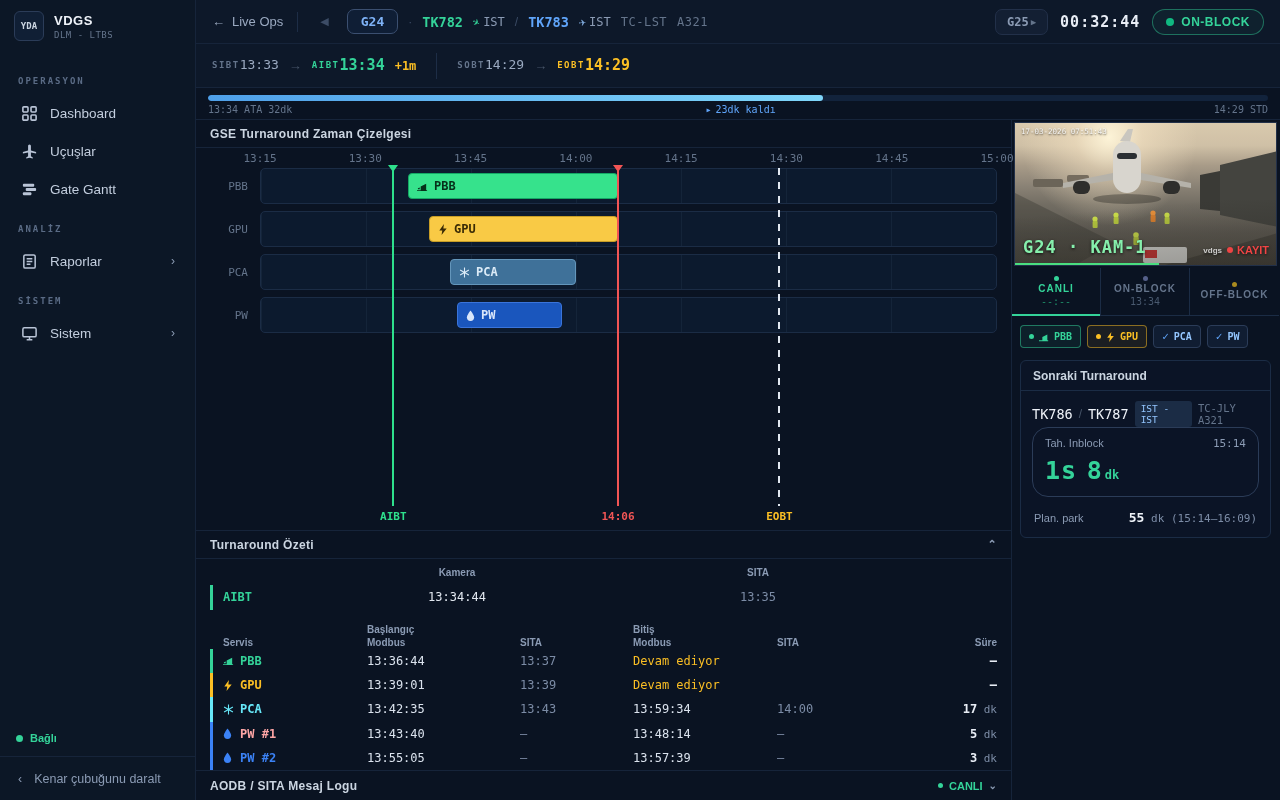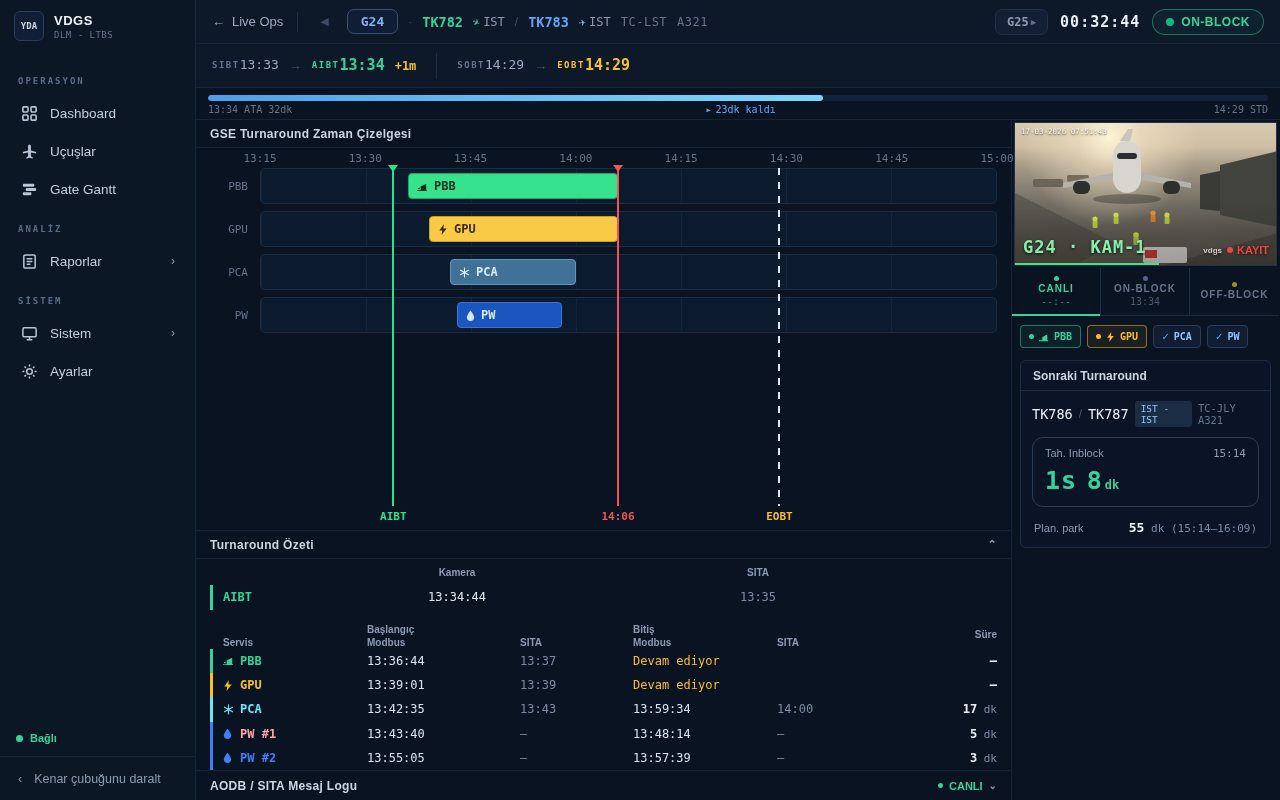--- a/index.html
+++ b/index.html
@@ -111,21 +111,21 @@
     font-size:10px; font-weight:bold; color:#8b9bb4; }
   .minihdr .c { text-align:center; }
   .minirow { display:grid; grid-template-columns:154px 180px 121px 180px 1fr; margin:2px 14px 0; height:26px;
     align-items:center; border-left:3px solid #34d399; }
   .minirow .svc { padding-left:10px; font-size:12px; font-weight:bold; color:#34d399; font-family:"DejaVu Sans Mono", monospace;}
   .minirow .c { text-align:center; font-size:12px; }
   .minirow .cam-v { color:#e2e8f0; } .minirow .sita-v { color:#7c8ca6; }
   .tblhdr { display:grid; grid-template-columns:157px 153px 113px 144px 1fr 60px; margin:10px 14px 0; height:30px;
     font-size:10px; font-weight:bold; color:#8b9bb4; }
   .tblhdr > div { display:flex; flex-direction:column; justify-content:flex-end; line-height:1.3; }
-  .tblhdr .top-al { justify-content:center; text-align:right; }
+  .tblhdr .top-al { justify-content:flex-end; text-align:right; }
   .tblhdr .pl { padding-left:13px; }
   .trow { display:grid; grid-template-columns:154px 153px 113px 144px 1fr 60px; margin:0 14px; height:25px;
     align-items:center; border-left:3px solid; font-size:12px; font-family:"DejaVu Sans Mono", monospace; }
   .trow .svc { padding-left:10px; font-weight:bold; display:flex; align-items:center; gap:6px; font-size:12px; }
   .trow .svc .svc-ic { width:11px; height:11px; display:inline-flex; }
   .trow .v { color:#dbe3ee; } .trow .s { color:#7c8ca6; }
   .trow .dur { text-align:right; } .trow .dur b { color:#e8edf5; } .trow .dur i { font-style:normal; color:#7c8ca6; font-size:11px; }
   .trow .ongoing { color:#fbbf24; }
 
   
@@ -178,21 +178,21 @@
   .nextpanel { margin:12px 8px 0; border:1px solid #1b2c45; border-radius:6px; flex:none; background:#0b1426; }
   .np-hdr { height:30px; display:flex; align-items:center; padding:0 12px; border-bottom:1px solid #1b2c45;
     font-size:12px; font-weight:bold; color:#cbd5e1; }
   .np-body { padding:10px 11px 12px; }
   .np-flt { display:flex; align-items:center; gap:6px; }
   .np-flt .f { font-size:13.5px; font-weight:normal; color:#eef2f8; }
   .np-flt .sl { color:#475569; font-size:12px; }
   .route-badge { background:#1b2c45; color:#93c5fd; border-radius:3px; font-size:9.5px; padding:2px 6px;
     font-family:"DejaVu Sans Mono", monospace; }
   .np-flt .rt { margin-left:auto; color:#64748b; font-size:10.5px; }
-  .np-card { margin-top:10px; border:1px solid #2b3c58; border-radius:11px; padding:9px 12px 11px; }
+  .np-card { border:1px solid #2b3c58; border-radius:16px; padding:9px 12px 11px; }
   .np-card-top { display:flex; justify-content:space-between; font-size:11px; color:#8b9bb4; }
   .np-count { margin-top:6px; color:#34d399; font-weight:bold; }
   .np-count .big { font-size:25px; letter-spacing:1px; }
   .np-count .unit { font-size:12px; margin-left:2px; }
   .np-park { margin-top:13px; display:flex; justify-content:space-between; align-items:baseline;
     font-size:11px; color:#8b9bb4; padding:0 2px; }
   .np-park .pv b { color:#eef2f8; font-size:13px; } .np-park .pv { color:#7c8ca6; }
 
   svg { display:block; }
 </style>
@@ -252,29 +252,20 @@
     <div class="nav-section mono">SİSTEM</div>
     <div class="nav-item">
       <span class="nico">
           <svg width="17" height="17" viewBox="0 0 18 18" fill="none" stroke="currentColor" stroke-width="1.6">
             <rect x="2" y="3" width="14" height="9.5" rx="1.5"></rect>
             <path d="M9 12.5 V15.5 M6 15.5 H12"></path>
           </svg>
         </span>
       <span>Sistem</span>
       <span class="chev">›</span>
-    </div>
-    <div class="nav-item">
-      <span class="nico">
-          <svg width="17" height="17" viewBox="0 0 18 18" fill="none" stroke="currentColor" stroke-width="1.6">
-            <circle cx="9" cy="9" r="3"></circle>
-            <path d="M9 1.5 V3.6 M9 14.4 V16.5 M1.5 9 H3.6 M14.4 9 H16.5 M3.7 3.7 L5.2 5.2 M12.8 12.8 L14.3 14.3 M14.3 3.7 L12.8 5.2 M5.2 12.8 L3.7 14.3"></path>
-          </svg>
-        </span>
-      <span>Ayarlar</span>
     </div>
   </nav>
   <div class="side-foot">
     <div class="conn">
       <span class="dot"></span>
       <span>Bağlı</span>
     </div>
   </div>
   <div class="collapse-row">
     <span>‹</span>

